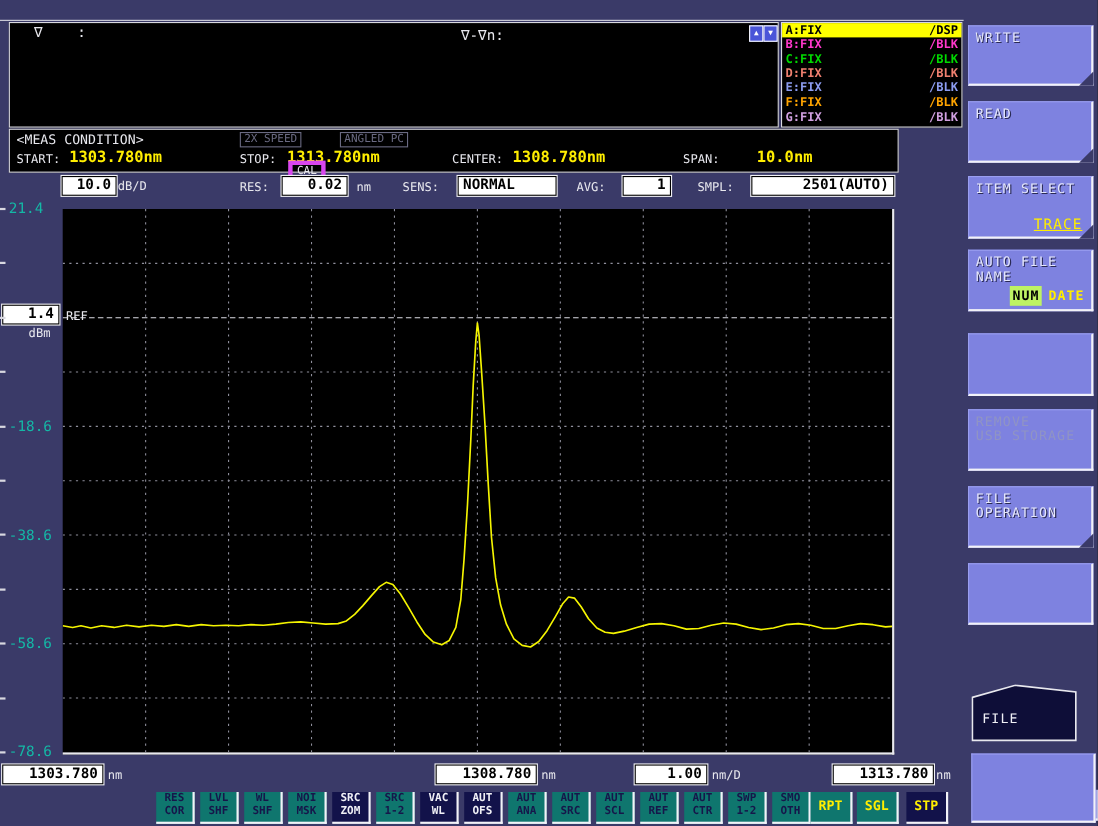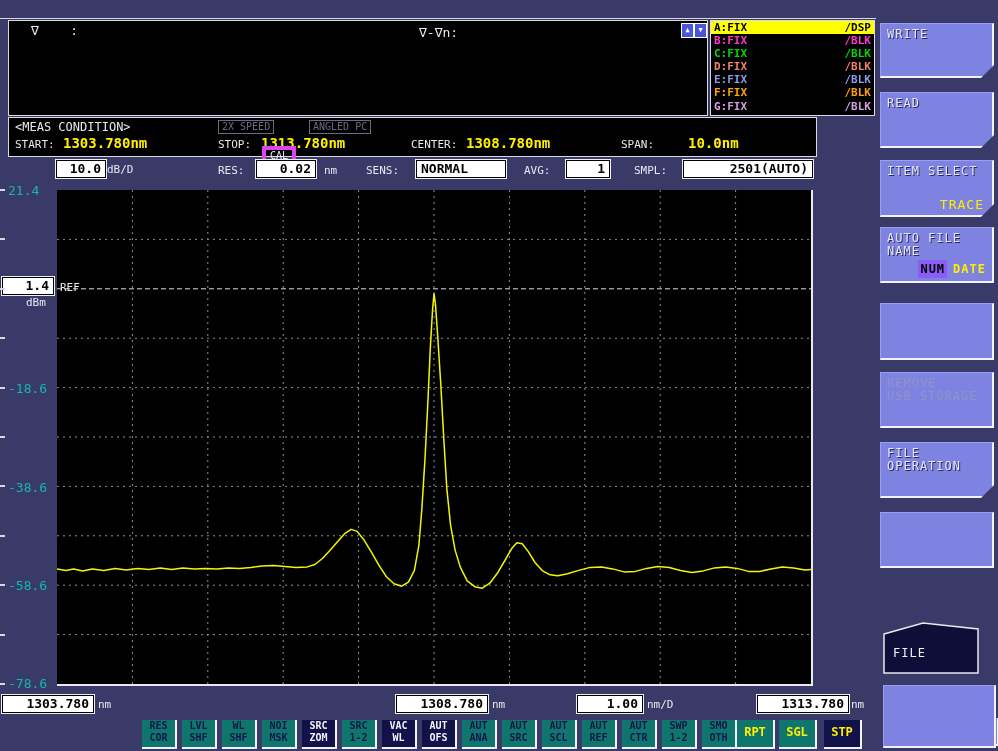--- a/index.html
+++ b/index.html
@@ -52,24 +52,24 @@
         font-family:"DejaVu Sans Mono",monospace;}
   .tbtn.dark{background:#12124a;color:#f0f0f6;}
   .tbtn.sweep{color:#ffee00;font-size:12px;line-height:25px;}
   
   .sbtn{position:absolute;left:880px;width:114px;background:#7e82e0;
         border:1px solid #9a9ef0;border-right:2px solid #f2f2f8;border-bottom:2px solid #f2f2f8;
         color:#e4e6fa;font-size:12px;letter-spacing:1px;line-height:13px;padding:4px 0 0 6px;
         text-shadow:1px 1px 0 #2a2a55;box-sizing:border-box;}
   .sbtn.fold:after{content:"";position:absolute;right:-2px;bottom:-2px;width:0;height:0;
         border-style:solid;border-width:0 0 13px 13px;border-color:transparent transparent #3a3a68 transparent;}
-  .sbtn .btnval{position:absolute;right:8px;bottom:4px;color:#ffee00;font-size:13px;text-shadow:none;}
+  .sbtn .btnval{position:absolute;right:8px;bottom:4px;color:#ffee00;font-size:13px;text-shadow:none;text-decoration:underline;}
   .sbtn.disabled{color:#9094c4;text-shadow:none;}
   .togglerow{position:absolute;right:6px;bottom:5px;font-size:12px;font-weight:bold;text-shadow:none;}
-  .tog-on{background:#8b5cf6;color:#000;padding:2px 2px;}
+  .tog-on{background:#bef264;color:#000;padding:2px 2px;}
   .tog-off{color:#ffee00;margin-left:6px;}
   #file-tab{position:absolute;left:883px;top:622px;width:97px;height:53px;}
   #file-tab-label{position:absolute;left:10px;top:24px;color:#f0f0f6;font-size:12px;letter-spacing:1px;}
   #blankpanel-bottom{position:absolute;left:883px;top:685px;width:110px;height:60px;background:#7e82e0;
         border:1px solid #9a9ef0;border-right:2px solid #f2f2f8;border-bottom:2px solid #f2f2f8;}
   #tb-blank{position:absolute;left:885px;top:718px;width:112px;height:26px;background:#7e82e0;
         border-right:2px solid #f2f2f8;border-bottom:2px solid #f2f2f8;}
 </style>
 </head>
 <body>

